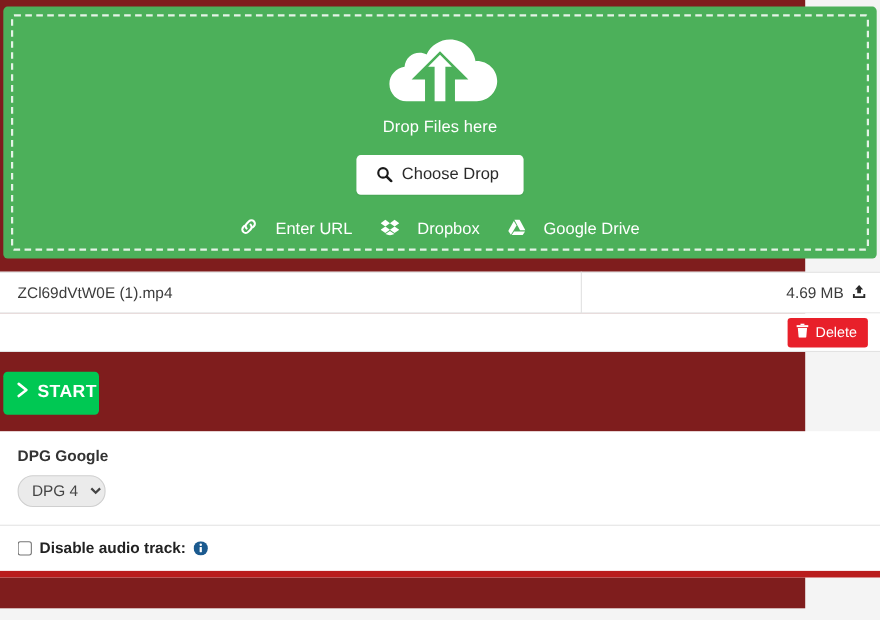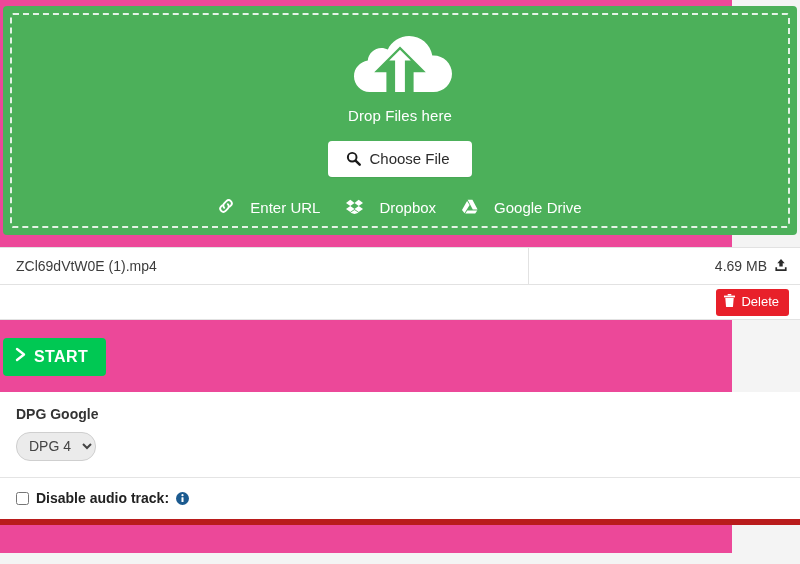--- a/index.html
+++ b/index.html
@@ -4,21 +4,21 @@
 <style>
   * { box-sizing: border-box; }
   html, body {
     margin: 0; padding: 0;
     width: 800px; height: 564px;
     overflow: hidden;
     background: #f4f4f4;
     font-family: "Liberation Sans", sans-serif;
     color: #333;
   }
-  #app { width: 732px; height: 564px; position: relative; background: #ec4899; }
+  #app { width: 732px; height: 564px; position: relative; background: #7f1d1d; }
 
   
   .dropzone {
     position: absolute;
     left: 3px; top: 6px;
     width: 794px; height: 229px;
     background: #4cb05a;
     border-radius: 4px;
     display: flex;
     flex-direction: column;
@@ -139,21 +139,21 @@
   }
   .start-btn {
     background: #00c853;
     color: #ffffff;
     border: none;
     border-radius: 4px;
     font-size: 16px;
     font-weight: bold;
     font-family: "Liberation Sans", sans-serif;
     letter-spacing: .4px;
-    padding: 9px 18px 10px 12px;
+    padding: 9px 2px 10px 12px;
     display: inline-flex;
     align-items: center;
     gap: 7px;
     cursor: pointer;
   }
 
   
   .settings {
     position: absolute;
     left: 0; top: 392px;
@@ -236,21 +236,21 @@
 
     <div class="drop-label">Drop Files here</div>
 
     <button class="choose-btn">
       <span class="search-ic">
         <svg width="15" height="15" viewBox="0 0 16 16" aria-hidden="true">
           <circle cx="6.6" cy="6.6" r="4.6" fill="none" stroke="#1a1a1a" stroke-width="2.1"></circle>
           <line x1="10.2" y1="10.2" x2="14.6" y2="14.6" stroke="#1a1a1a" stroke-width="2.6" stroke-linecap="round"></line>
         </svg>
       </span>
-      <span>Choose File</span>
+      <span>Choose Drop</span>
     </button>
 
     <div class="src-links">
 
       <a class="src-link">
         <span>
           <svg width="16" height="16" viewBox="0 0 16 16" aria-hidden="true">
             <path d="M6.2,9.8a3.1,3.1 0 0 1 0,-4.4l2.2,-2.2a3.1,3.1 0 0 1 4.4,4.4l-1.1,1.1" fill="none" stroke="#ffffff" stroke-width="1.9" stroke-linecap="round"></path>
             <path d="M9.8,6.2a3.1,3.1 0 0 1 0,4.4l-2.2,2.2a3.1,3.1 0 0 1 -4.4,-4.4l1.1,-1.1" fill="none" stroke="#ffffff" stroke-width="1.9" stroke-linecap="round"></path>
           </svg>

